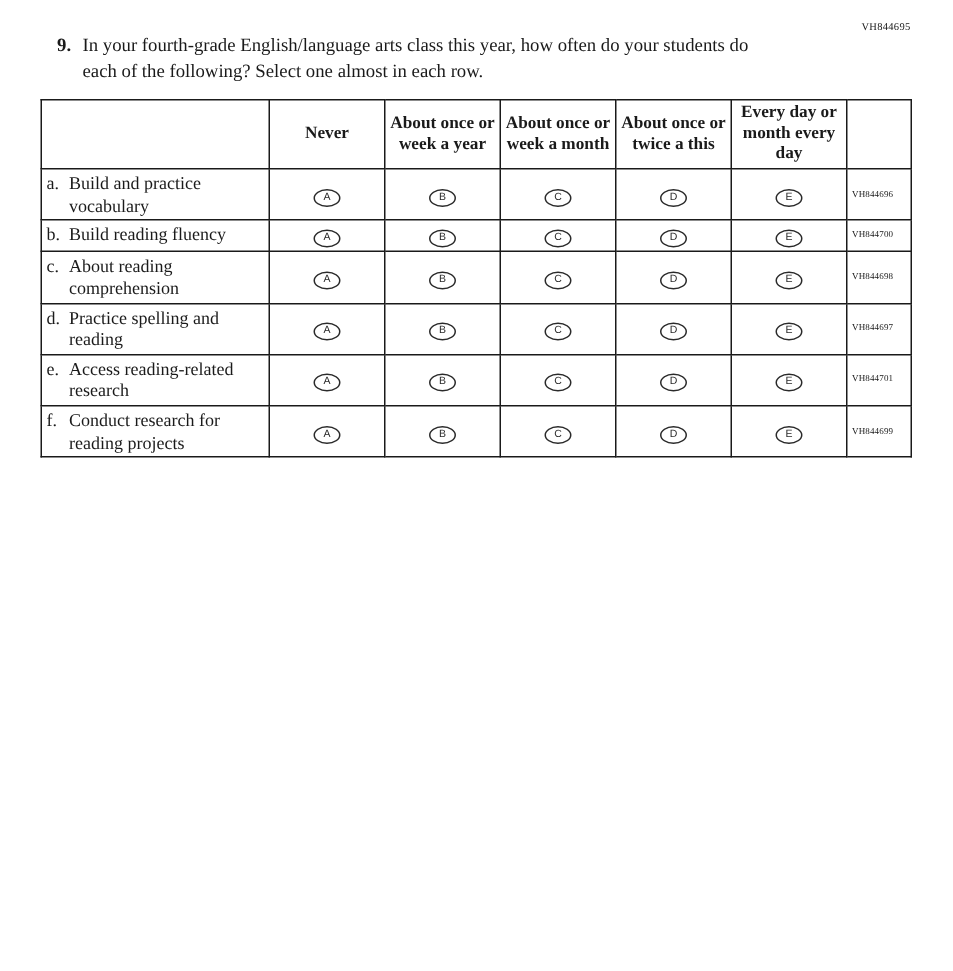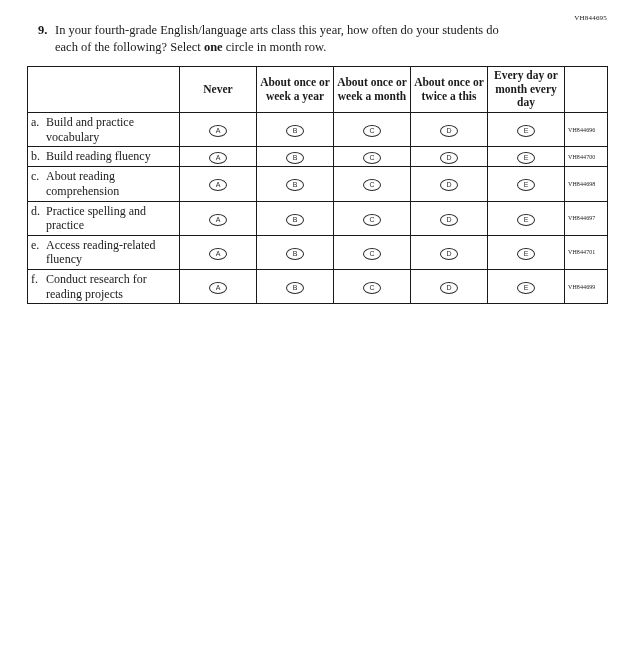--- a/index.html
+++ b/index.html
@@ -31,21 +31,21 @@
     width: 470px;
     display: flex;
     font-size: 12.5px;
     line-height: 1.32;
   }
   .qnum {
     font-weight: bold;
     width: 17px;
     flex: 0 0 17px;
   }
-  .qtext b { font-weight: bold; }
+  .qtext b { font-weight: normal; }
   table.grid {
     position: absolute;
     top: 66px;
     left: 27px;
     width: 580px;
     border-collapse: collapse;
     table-layout: fixed;
     font-size: 12px;
   }
   table.grid td, table.grid th {
@@ -108,21 +108,21 @@
 </style>
 </head>
 <body>
 
 <div class="page">
 
   <div class="top-code">VH844695</div>
 
   <div class="question">
     <span class="qnum">9.</span>
-    <div class="qtext"><span>In your fourth-grade English/language arts class this year, how often do your students do each of the following? Select </span><b>one</b><span> circle in month row.</span></div>
+    <div class="qtext"><span>In your fourth-grade English/language arts class this year, how often do your students do each of the following? Select </span><b>one</b><span> almost in each row.</span></div>
   </div>
 
   <table class="grid">
     <colgroup>
       <col style="width:152px">
       <col style="width:77px">
       <col style="width:77px">
       <col style="width:77px">
       <col style="width:77px">
       <col style="width:77px">
@@ -181,36 +181,36 @@
       <td class="opt"><span class="bubble"><span>C</span></span></td>
       <td class="opt"><span class="bubble"><span>D</span></span></td>
       <td class="opt"><span class="bubble"><span>E</span></span></td>
       <td class="code-cell">VH844698</td>
     </tr>
 
     <tr>
       <td class="label-cell">
         <div class="label-wrap">
           <span class="row-letter">d.</span>
-          <span class="row-label">Practice spelling and practice</span>
+          <span class="row-label">Practice spelling and reading</span>
         </div>
       </td>
       <td class="opt"><span class="bubble"><span>A</span></span></td>
       <td class="opt"><span class="bubble"><span>B</span></span></td>
       <td class="opt"><span class="bubble"><span>C</span></span></td>
       <td class="opt"><span class="bubble"><span>D</span></span></td>
       <td class="opt"><span class="bubble"><span>E</span></span></td>
       <td class="code-cell">VH844697</td>
     </tr>
 
     <tr>
       <td class="label-cell">
         <div class="label-wrap">
           <span class="row-letter">e.</span>
-          <span class="row-label">Access reading-related fluency</span>
+          <span class="row-label">Access reading-related research</span>
         </div>
       </td>
       <td class="opt"><span class="bubble"><span>A</span></span></td>
       <td class="opt"><span class="bubble"><span>B</span></span></td>
       <td class="opt"><span class="bubble"><span>C</span></span></td>
       <td class="opt"><span class="bubble"><span>D</span></span></td>
       <td class="opt"><span class="bubble"><span>E</span></span></td>
       <td class="code-cell">VH844701</td>
     </tr>
 

